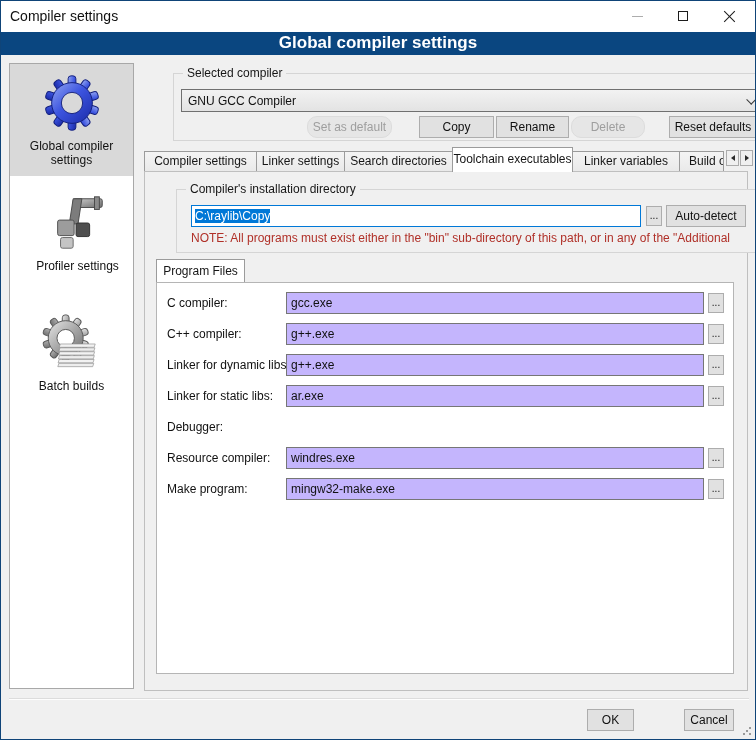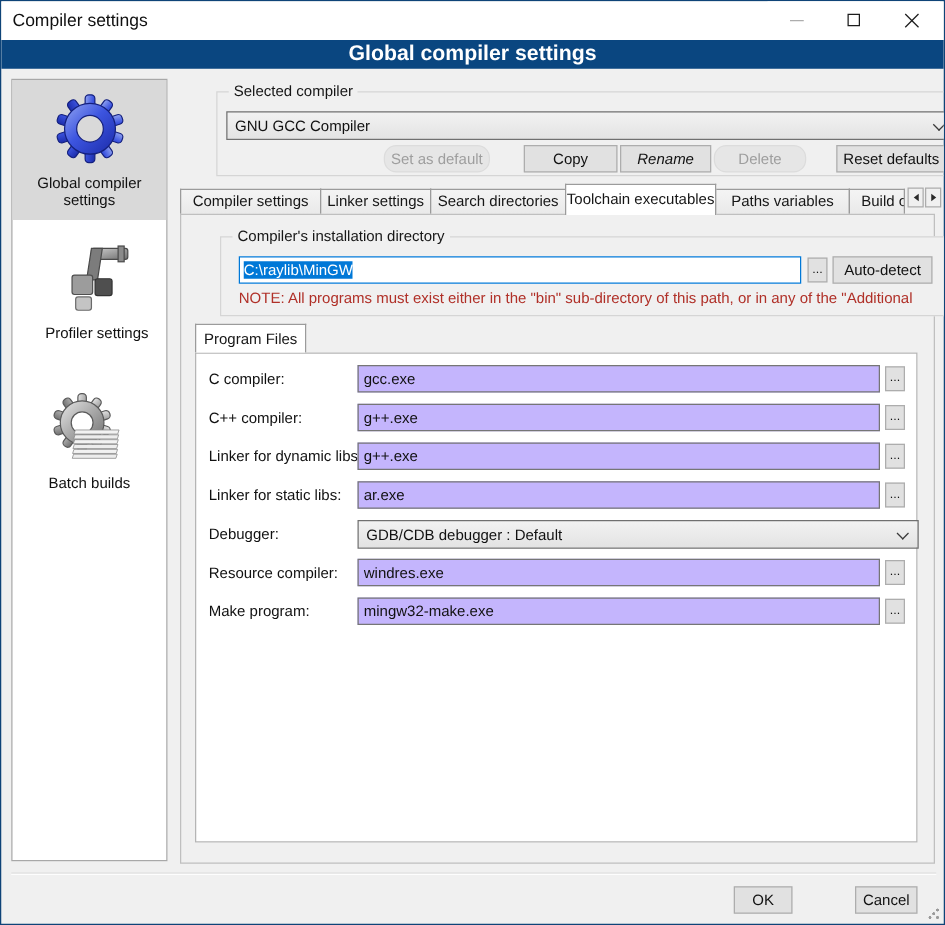--- a/index.html
+++ b/index.html
@@ -33,21 +33,21 @@
   .gb-label { position:absolute; top:-8px; left:9px; background:#F0F0F0; padding:0 4px; font-size:12px; color:#161616; }
   .gb-compiler { left:150px; top:72px; width:598px; height:68px; }
   .combo { position:absolute; height:23px; background:linear-gradient(#F2F2F2,#E3E3E3); border:1px solid #707070; font-size:12px; color:#111; display:flex; align-items:center; padding:0 24px 0 6px; cursor:default; }
   .combo .chev { position:absolute; right:9px; top:7px; width:7px; height:7px; border-right:1px solid #3a3a3a; border-bottom:1px solid #3a3a3a; transform:rotate(45deg) translateY(-1px); }
   .combo-main { left:7px; top:15px; width:583px; }
   .btn { font-family:"Liberation Sans",sans-serif; font-size:12px; color:#111; background:#E1E1E1; border:1px solid #ADADAD; cursor:default; }
   .btn.disabled { color:#9E9E9E; background:#E6E6E6; border-color:#DCDCDC;border-radius:10px; }
   .gb-compiler .btn { position:absolute; top:42px; height:22px; }
   .b-setdef { left:133px; width:85px; }
   .b-copy   { left:245px; width:75px; }
-  .b-rename { left:322px; width:73px;font-style:italic; }
+  .b-rename { left:322px; width:73px; }
   .b-delete { left:397px; width:74px; }
   .b-reset  { left:495px; width:88px; }
   
   .tab { position:absolute; top:150px; height:21px; background:linear-gradient(#F4F4F4,#E9E9E9); border:1px solid #9B9B9B; border-bottom:0; font-size:12px; color:#161616; line-height:19px; text-align:center; white-space:nowrap; overflow:hidden; cursor:default; }
   .tab.active { top:146px; height:25px; background:#fff; line-height:23px; z-index:3; }
   .t0 { left:143px; width:113px; } .t1 { left:255px; width:89px; } .t2 { left:343px; width:109px; }
   .t3 { left:451px; width:121px; } .t4 { left:571px; width:108px; } .t5 { left:678px; width:45px; text-align:left; padding-left:9px; }
   .tab-arrow { position:absolute; top:149px; width:13px; height:16px; background:#F0F0F0; border:1px solid #ACACAC; display:flex; align-items:center; justify-content:center; cursor:default; }
   .ta-left { left:725px; } .ta-right { left:739px; }
   .tri-l { width:0; height:0; border-top:3px solid transparent; border-bottom:3px solid transparent; border-right:4px solid #2a2a2a; }
@@ -185,34 +185,34 @@
     <button class="btn b-copy">Copy</button>
     <button class="btn b-rename">Rename</button>
     <button class="btn b-delete disabled">Delete</button>
     <button class="btn b-reset">Reset defaults</button>
   </div>
 
   <div class="tab t0">Compiler settings</div>
   <div class="tab t1">Linker settings</div>
   <div class="tab t2">Search directories</div>
   <div class="tab t3 active">Toolchain executables</div>
-  <div class="tab t4">Paths variables</div>
+  <div class="tab t4">Linker variables</div>
   <div class="tab t5">Build options</div>
   <button class="tab-arrow ta-left">
       <span class="tri-l"></span>
     </button>
   <button class="tab-arrow ta-right">
       <span class="tri-r"></span>
     </button>
 
   <div class="tabpage"></div>
 
   <div class="groupbox gb-install" style="background:#F0F0F0; z-index:2;">
     <span class="gb-label">Compiler's installation directory</span>
-    <div class="fake-input"><span class="sel">C:\raylib\MinGW</span></div>
+    <div class="fake-input"><span class="sel">C:\raylib\Copy</span></div>
     <button class="btn mini-btn ib-browse">...</button>
     <button class="btn ib-auto">Auto-detect</button>
     <div class="note">NOTE: All programs must exist either in the "bin" sub-directory of this path, or in any of the "Additional</div>
   </div>
 
   <div class="subtab st0">Program Files</div>
   <div class="subtab st1">Additional Paths</div>
 
   <div class="white-page">
     <div class="frow r0">
@@ -230,24 +230,20 @@
       <input type="text" value="g++.exe" style="">
       <button class="btn mini-btn browse">...</button>
     </div>
     <div class="frow r3">
       <span class="flabel">Linker for static libs:</span>
       <input type="text" value="ar.exe" style="">
       <button class="btn mini-btn browse">...</button>
     </div>
     <div class="frow r4">
       <span class="flabel">Debugger:</span>
-      <div class="combo">
-        <span>GDB/CDB debugger : Default</span>
-        <span class="chev"></span>
-      </div>
     </div>
     <div class="frow r5">
       <span class="flabel">Resource compiler:</span>
       <input type="text" value="windres.exe" style="">
       <button class="btn mini-btn browse">...</button>
     </div>
     <div class="frow r6">
       <span class="flabel">Make program:</span>
       <input type="text" value="mingw32-make.exe" style="">
       <button class="btn mini-btn browse">...</button>

